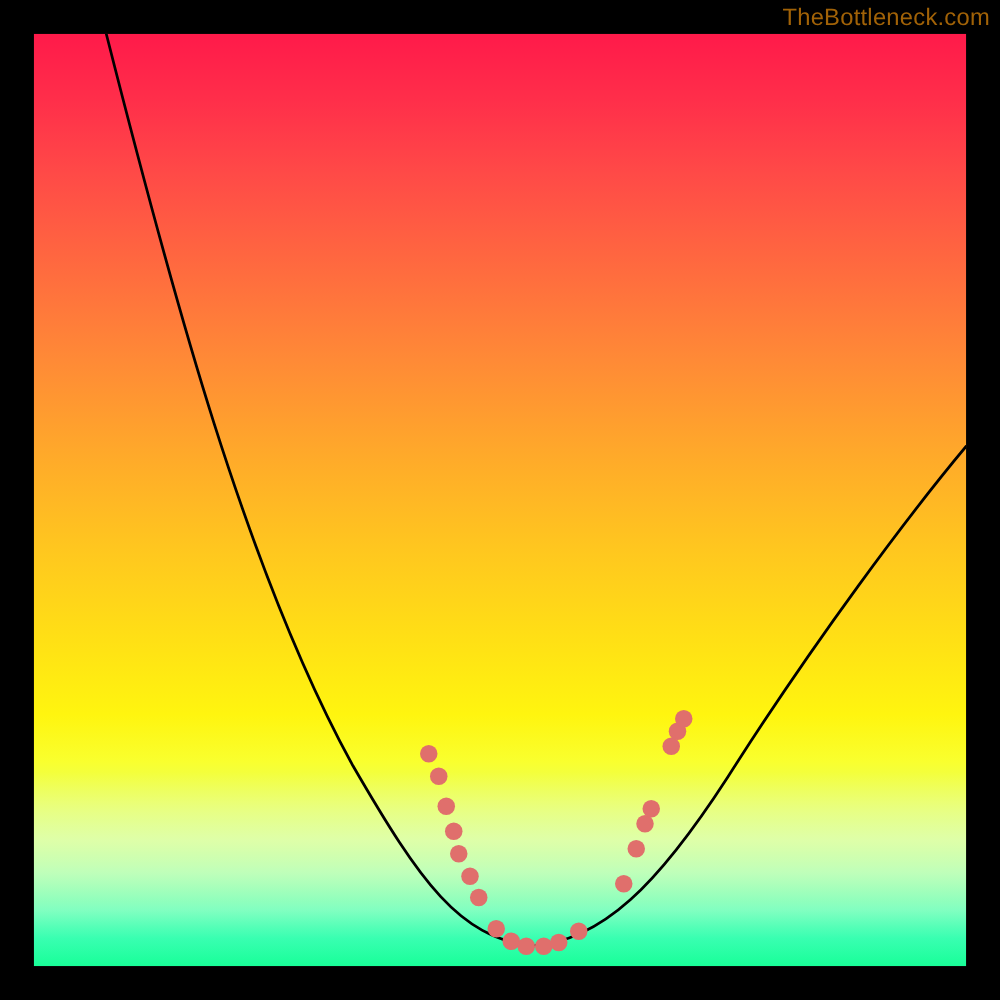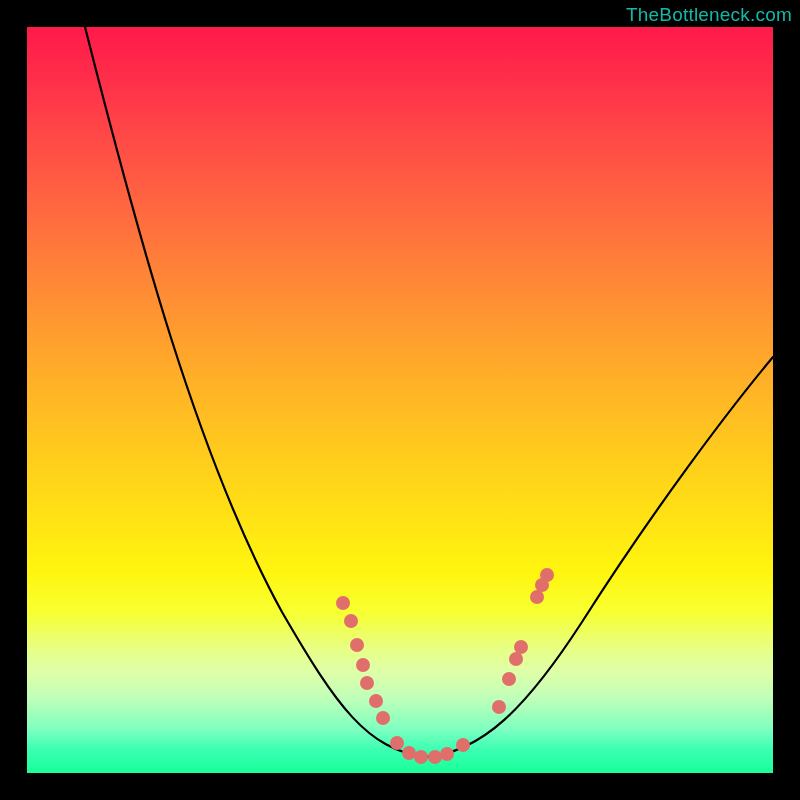--- a/index.html
+++ b/index.html
@@ -60,21 +60,21 @@
     );
   }
   svg.curve {
     position: absolute;
     inset: 0;
   }
   .attribution {
     position: absolute;
     top: 4px;
     right: 8px;
-    color: #14b8a6;
+    color: #a16207;
     font-size: 19px;
     letter-spacing: 0.2px;
     font-weight: 400;
     user-select: none;
   }
 </style>
 </head>
 <body>
 
 <div class="attribution">TheBottleneck.com</div>

